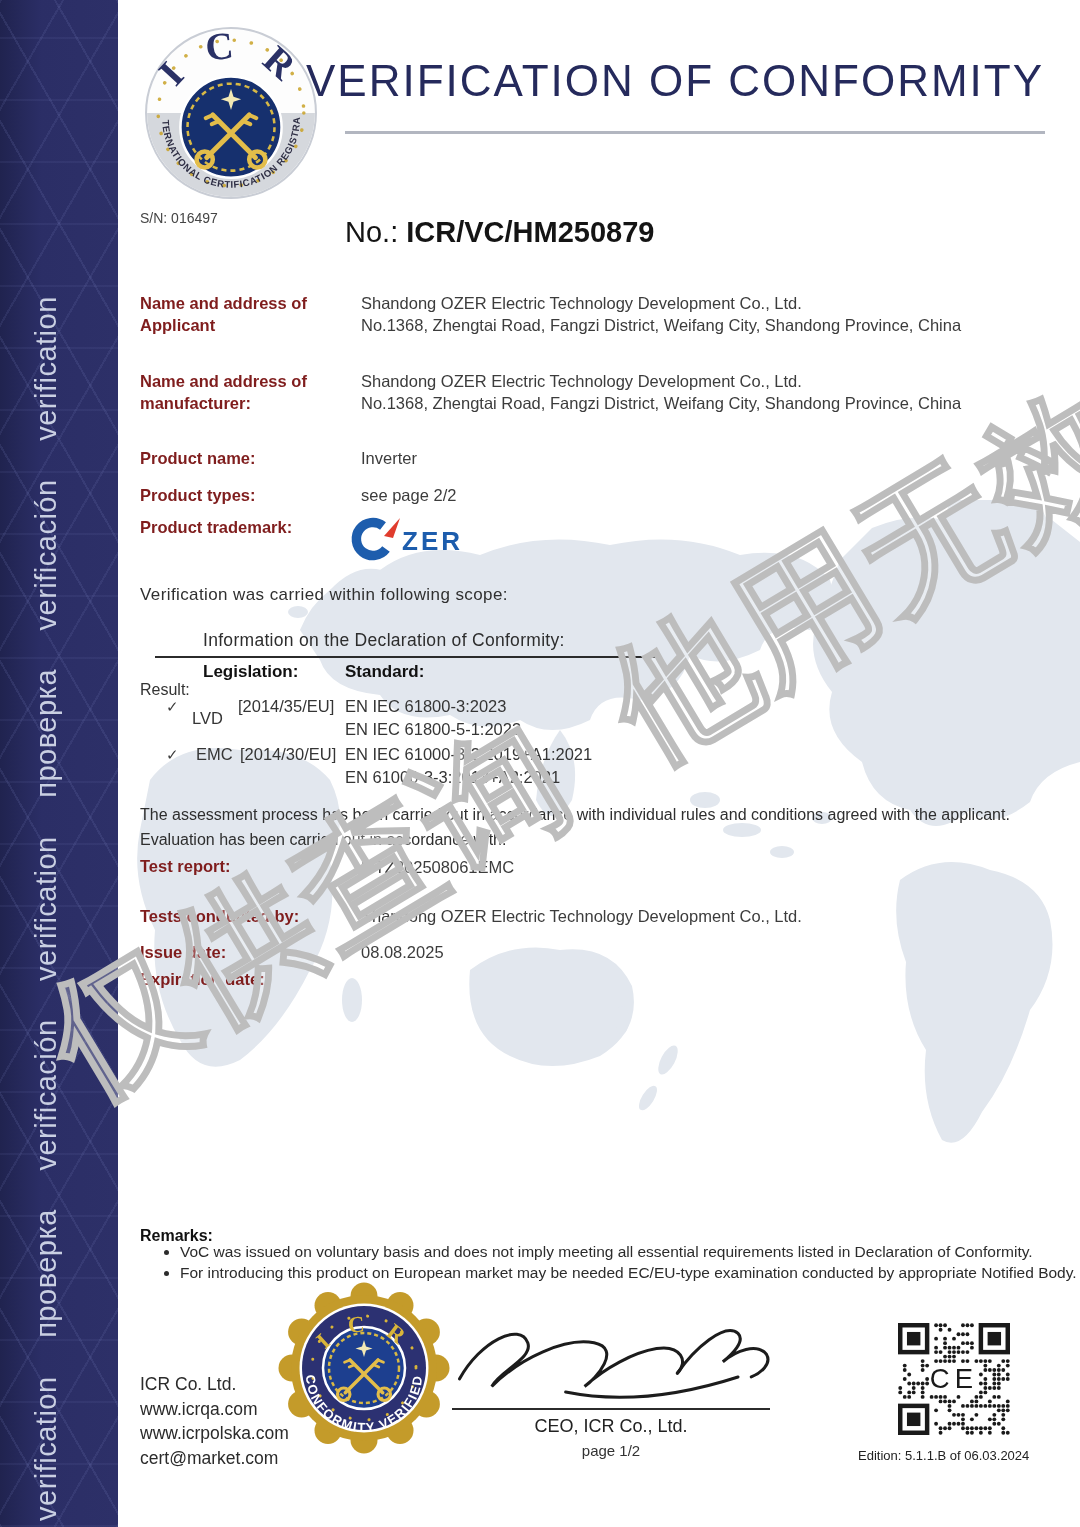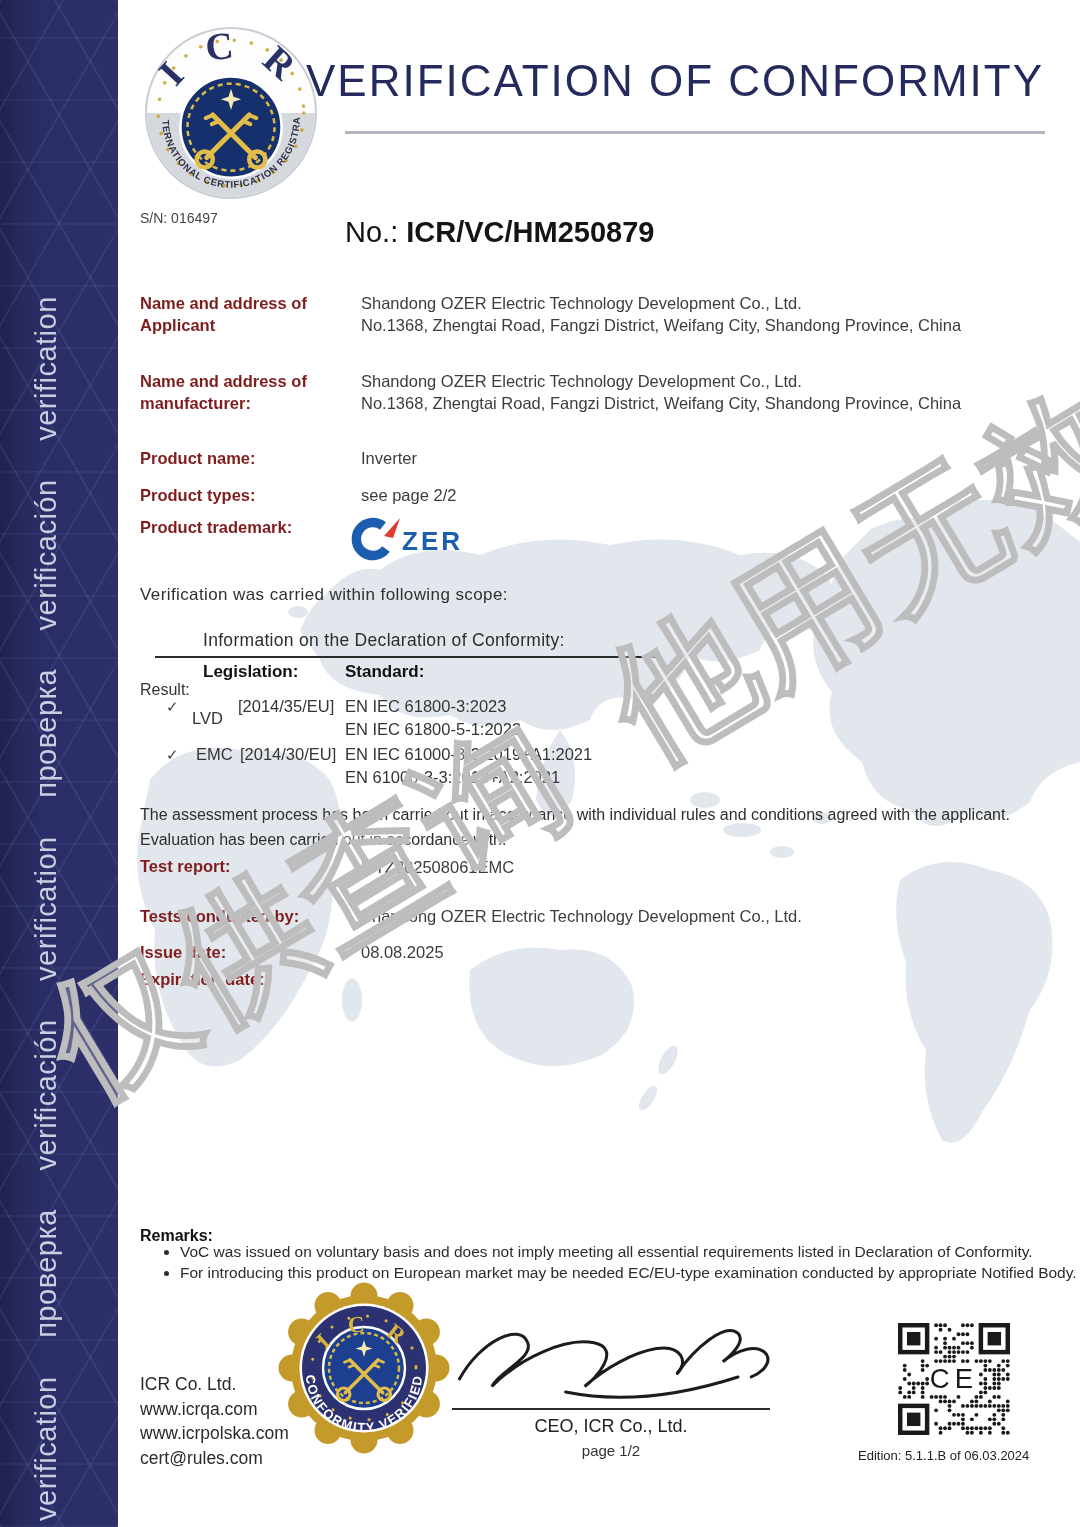--- a/index.html
+++ b/index.html
@@ -235,21 +235,21 @@
     </text>
     <text font-family="Liberation Sans,sans-serif" font-size="13" font-weight="700" fill="#ffffff" letter-spacing="1.5">
       <textPath href="#badgeBot" startOffset="50%" text-anchor="middle">CONFORMITY VERIFIED</textPath>
     </text>
   </svg>
 
   <div class="abs" id="contact">
     <div>ICR Co. Ltd.</div>
     <div>www.icrqa.com</div>
     <div>www.icrpolska.com</div>
-    <div>cert@rules.com</div>
+    <div>cert@market.com</div>
   </div>
 
   <svg class="abs" style="left:452px;top:1310px;" width="322" height="96" viewBox="0 0 340 100">
     <g fill="none" stroke="#1c1c1c" stroke-width="3.2" stroke-linecap="round">
       <path d="M8,72 C30,32 72,12 80,34 C86,50 50,64 42,80 C72,50 120,28 150,34 C180,40 152,72 140,80 C162,60 192,44 216,40 C242,36 250,54 238,66"></path>
       <path d="M238,66 C256,40 288,12 302,24 C310,32 296,46 286,54 C300,42 322,34 332,46 C338,56 326,66 316,70"></path>
       <path d="M120,86 C180,98 240,90 302,70"></path>
     </g>
   </svg>
   <div class="abs" id="sig-line"></div>

